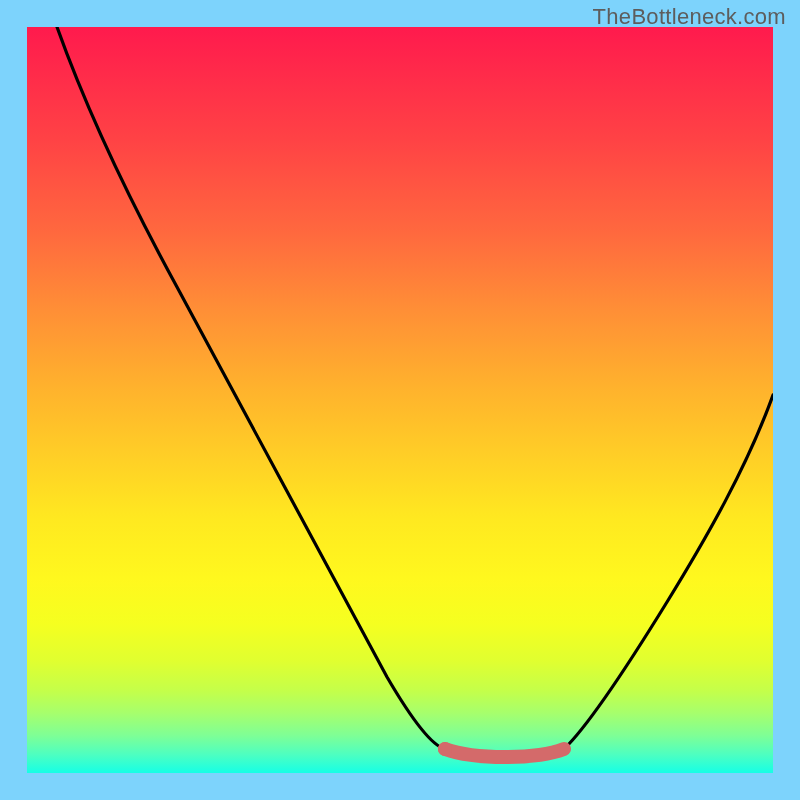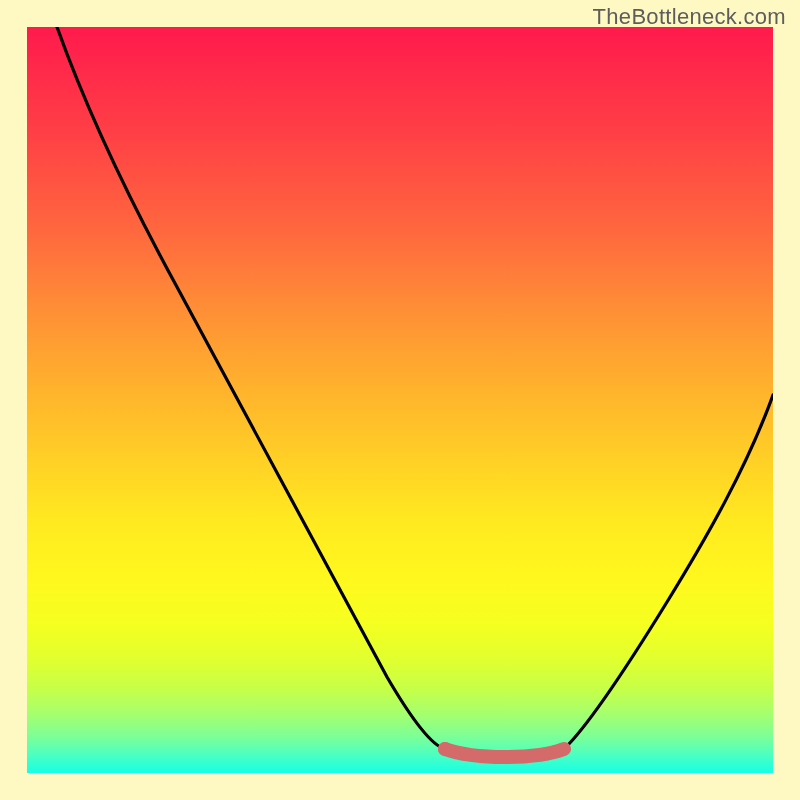--- a/index.html
+++ b/index.html
@@ -8,21 +8,21 @@
     width: 800px;
     height: 800px;
     background: #000000;
     overflow: hidden;
     font-family: Arial, Helvetica, sans-serif;
   }
   .frame {
     position: relative;
     width: 800px;
     height: 800px;
-    background: #fef9c3;
+    background: #7dd3fc;
   }
   .watermark {
     position: absolute;
     top: 4px;
     right: 14px;
     color: #5d5d5d;
     font-size: 22px;
     font-weight: 400;
     letter-spacing: 0.3px;
     z-index: 10;

